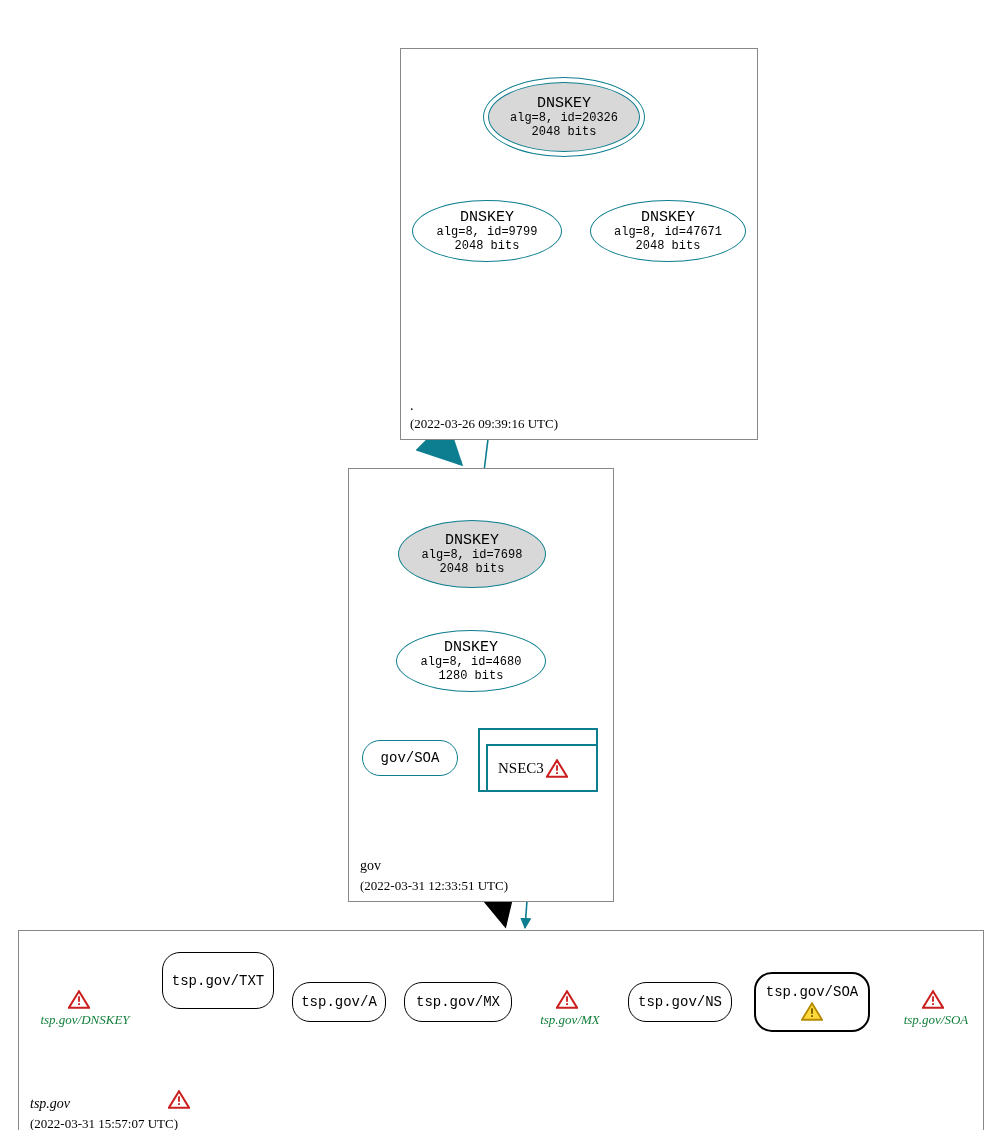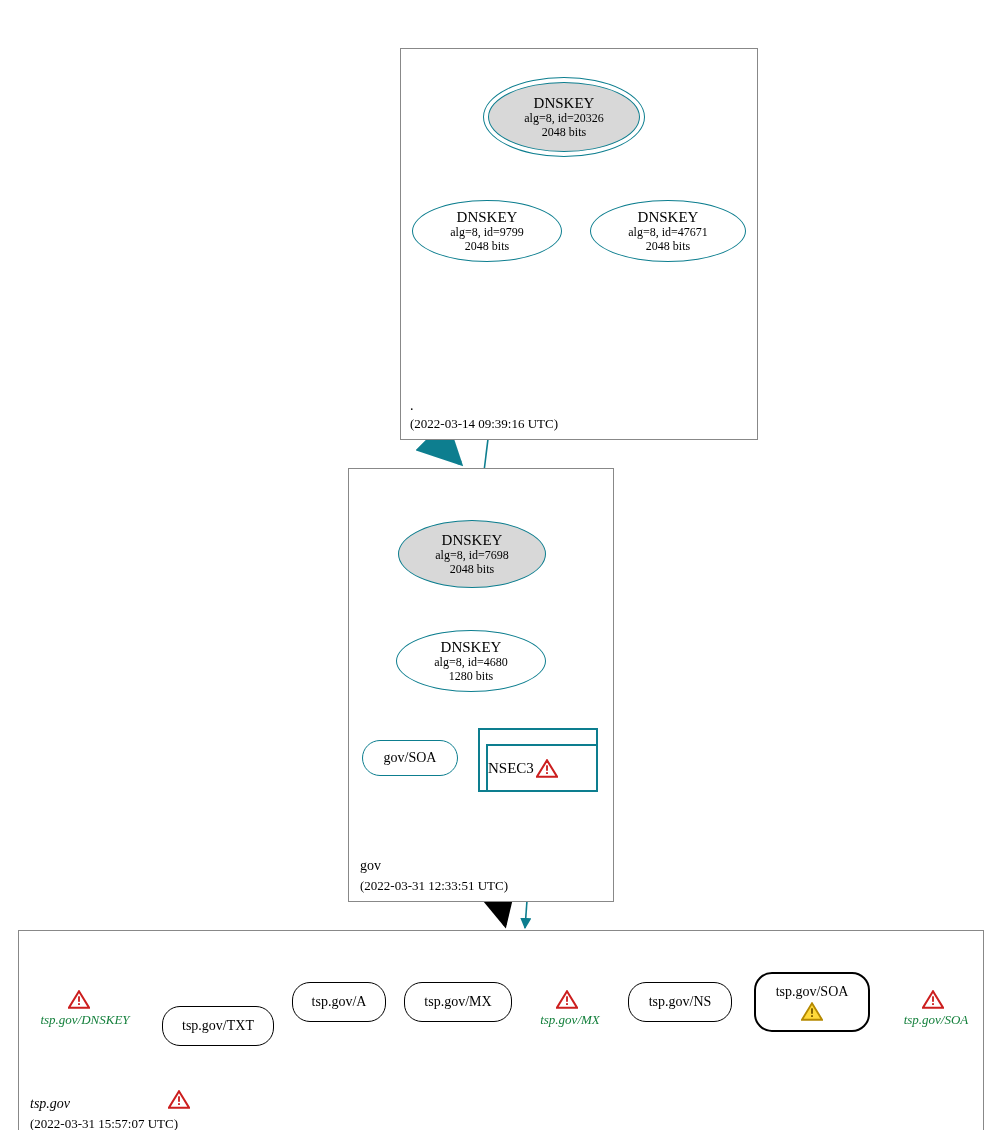--- a/index.html
+++ b/index.html
@@ -34,20 +34,21 @@
   }
   .zone-ts {
     position: absolute;
     font-size: 13px;
   }
 
   .node {
     position: absolute;
     text-align: center;
     box-sizing: border-box;
+    font-family: Liberation Mono, monospace;
   }
   .ellipse {
     border: 1.6px solid #0d7e8f;
     border-radius: 50%;
     background: #fff;
     display: flex;
     flex-direction: column;
     justify-content: center;
     align-items: center;
   }
@@ -86,20 +87,21 @@
     border: 2px solid #0d7e8f;
     background: #fff;
   }
   .nsec3-inner {
     position: absolute;
     left: 6px; right: 0; top: 14px; bottom: 0;
     border-top: 2px solid #0d7e8f;
     border-left: 2px solid #0d7e8f;
     display: flex;
     align-items: center;
+    padding-left: 10px;
     font-size: 15px;
     gap: 2px;
   }
 
   .ghost-label {
     position: absolute;
     color: #15803d;
     font-style: italic;
     font-size: 13px;
     text-align: center;
@@ -149,21 +151,21 @@
 
     <path d="M 478 690 C 480 715, 490 715, 510 726" stroke="#0d7e8f" stroke-width="1.6" fill="none" marker-end="url(#arr-teal)"></path>
 
     <path d="M 498 895 L 505 925" stroke="#000" stroke-width="4" fill="none" marker-end="url(#arr-black-big)"></path>
 
     <path d="M 535 790 L 525 928" stroke="#0d7e8f" stroke-width="1.6" fill="none" marker-end="url(#arr-teal)"></path>
   </svg>
 
   <div class="zone-box" style="left:400px; top:48px; width:356px; height:390px;"></div>
   <div class="zone-label" style="left:410px; top:398px;">.</div>
-  <div class="zone-ts" style="left:410px; top:416px;">(2022-03-14 09:39:16 UTC)</div>
+  <div class="zone-ts" style="left:410px; top:416px;">(2022-03-26 09:39:16 UTC)</div>
 
   <div class="node ellipse ksk" style="left:488px; top:82px; width:152px; height:70px;">
     <div class="dbl-outer"></div>
     <div class="rr-title">DNSKEY</div>
     <div class="rr-small">alg=8, id=20326</div>
     <div class="rr-small">2048 bits</div>
   </div>
 
   <div class="node ellipse" style="left:412px; top:200px; width:150px; height:62px;">
     <div class="rr-title">DNSKEY</div>
@@ -219,21 +221,21 @@
     <span class="tri">
       <svg viewBox="0 0 24 20">
           <path d="M12 1 L23 19 L1 19 Z" fill="#fff" stroke="#cc1e1e" stroke-width="2.2"></path>
           <rect x="11" y="6.5" width="2" height="6" fill="#cc1e1e"></rect>
           <rect x="11" y="14" width="2" height="2" fill="#cc1e1e"></rect>
         </svg>
     </span>
   </div>
   <div class="ghost-label" style="left:30px; top:1012px; width:110px;">tsp.gov/DNSKEY</div>
 
-  <div class="node roundrect black" style="left:162px; top:1006px; width:112px; height:40px;">
+  <div class="node roundrect black" style="left:162px; top:952px; width:112px; height:57px;">
     <span>tsp.gov/TXT</span>
   </div>
   <div class="node roundrect black" style="left:292px; top:982px; width:94px; height:40px;">
     <span>tsp.gov/A</span>
   </div>
   <div class="node roundrect black" style="left:404px; top:982px; width:108px; height:40px;">
     <span>tsp.gov/MX</span>
   </div>
 
   <div style="position:absolute; left:556px; top:990px;">

